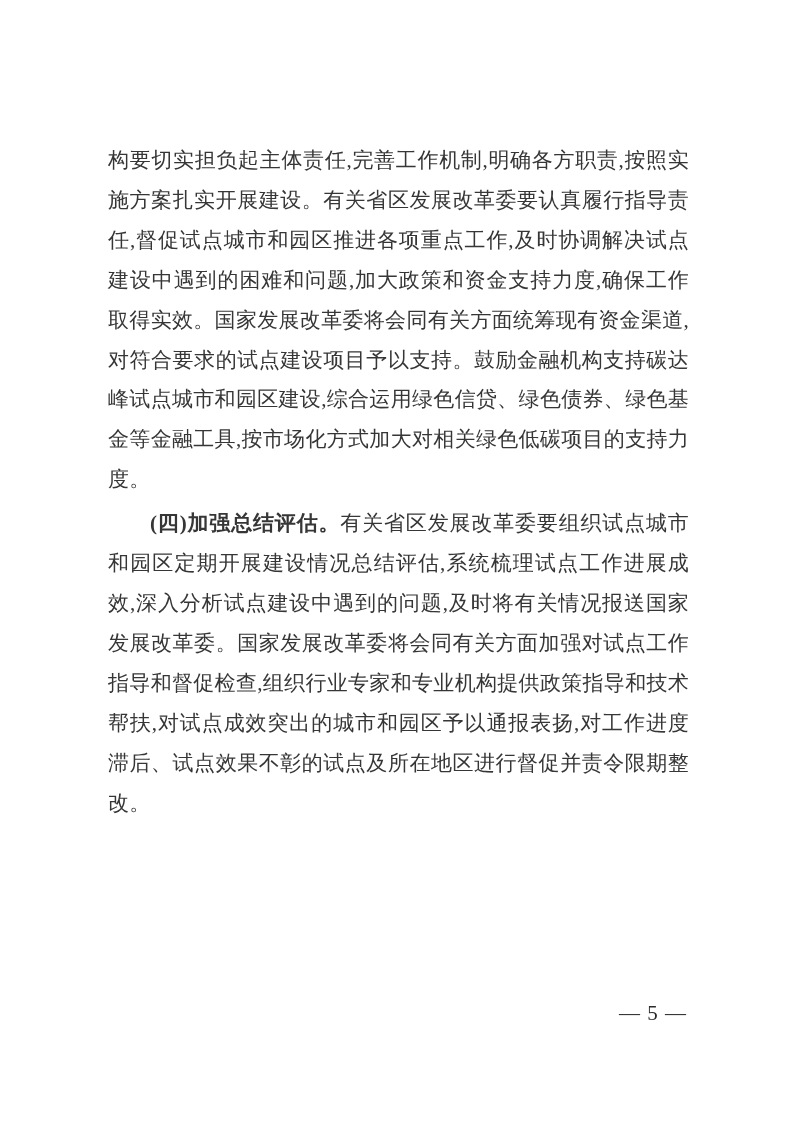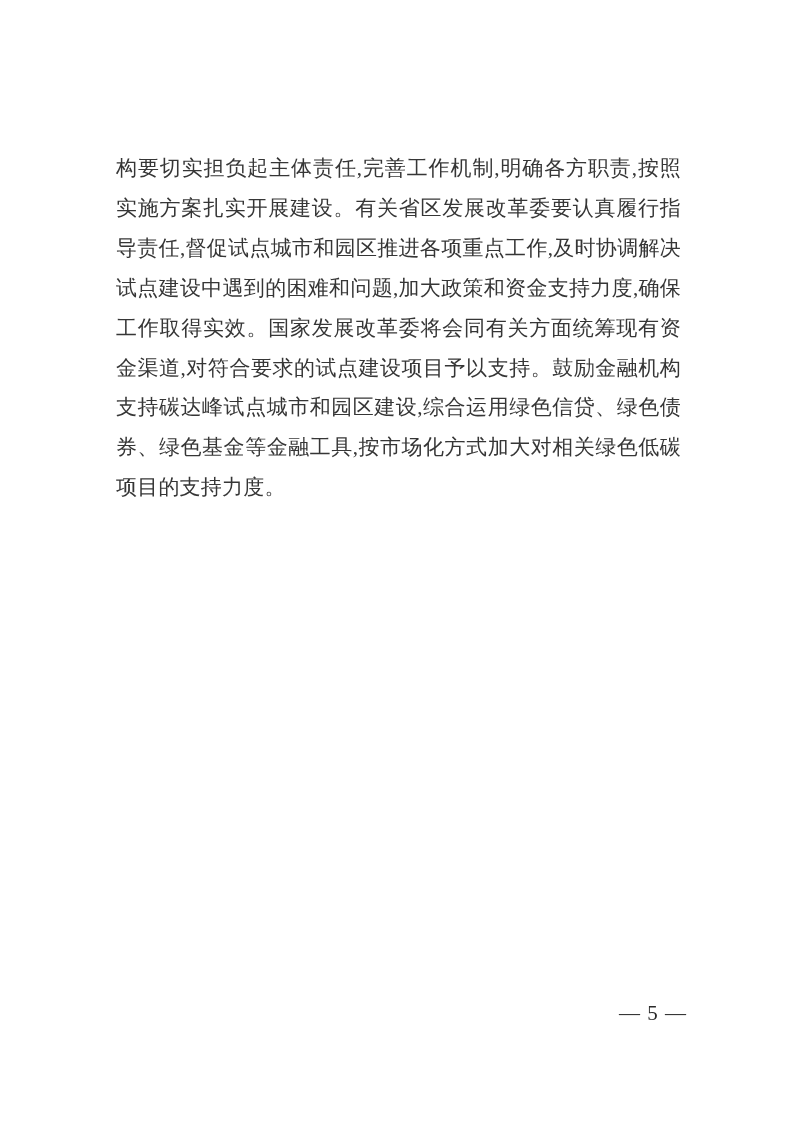--- a/index.html
+++ b/index.html
@@ -20,21 +20,21 @@
     inset: 0;
     background: #ffffff;
   }
   .content {
     position: absolute;
     left: 104px;
     top: 137px;
     width: 589px;
   }
   .content p {
-    margin: 12px;
+    margin: 4px;
     padding: 0;
     font-size: 21px;
     line-height: 39.9px;
     text-align: justify;
     text-justify: inter-ideograph;
     letter-spacing: 0.2px;
   }
   .content p.indent {
     text-indent: 2em;
   }
@@ -54,18 +54,21 @@
 </head>
 <body>
 
 <div class="page">
   <div class="content">
 
     <p>
       <span>构要切实担负起主体责任,完善工作机制,明确各方职责,按照实施方案扎实开展建设。有关省区发展改革委要认真履行指导责任,督促试点城市和园区推进各项重点工作,及时协调解决试点建设中遇到的困难和问题,加大政策和资金支持力度,确保工作取得实效。国家发展改革委将会同有关方面统筹现有资金渠道,对符合要求的试点建设项目予以支持。鼓励金融机构支持碳达峰试点城市和园区建设,综合运用绿色信贷、绿色债券、绿色基金等金融工具,按市场化方式加大对相关绿色低碳项目的支持力度。</span>
     </p>
 
+    <p class="indent">
+      <span class="lead">(四)加强总结评估。</span><span>有关省区发展改革委要组织试点城市和园区定期开展建设情况总结评估,系统梳理试点工作进展成效,深入分析试点建设中遇到的问题,及时将有关情况报送国家发展改革委。国家发展改革委将会同有关方面加强对试点工作指导和督促检查,组织行业专家和专业机构提供政策指导和技术帮扶,对试点成效突出的城市和园区予以通报表扬,对工作进度滞后、试点效果不彰的试点及所在地区进行督促并责令限期整改。</span>
+    </p>
 
 
   </div>
 
   <div class="footer">— 5 —</div>
 </div>
 
 </body></html>

